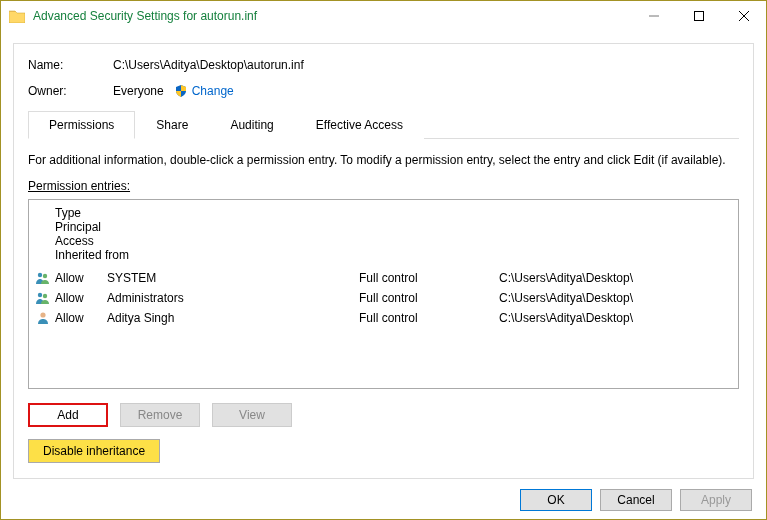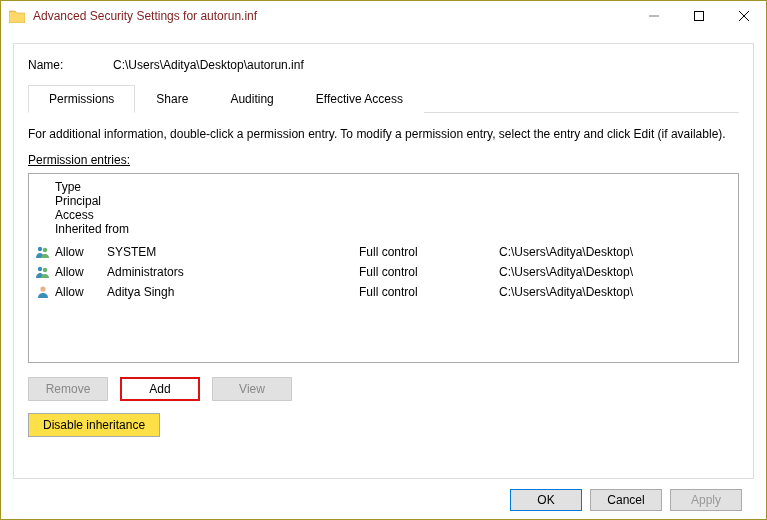--- a/index.html
+++ b/index.html
@@ -1,21 +1,21 @@
 <!DOCTYPE html>
 <html><head>
 <meta charset="utf-8">
 <style>
   * { box-sizing: border-box; font-family: "Segoe UI", Tahoma, sans-serif; font-size: 12px; }
   body { margin: 0; background: #fff; }
   .window { width: 767px; height: 520px; border: 1px solid #a39224; position: relative; background: #fff; }
   .titlebar { height: 30px; display: flex; align-items: center; padding: 0 0 0 8px; }
   .titlebar .folder-icon { width: 16px; height: 14px; margin-right: 8px; position: relative; }
   .titlebar .folder-icon svg { display: block; }
-  .ttl { flex: 1; font-size: 12px; color: #7f1d1d; }
+  .ttl { flex: 1; font-size: 12px; color: #15803d; }
   .winbtn { width: 45px; height: 29px; display: flex; align-items: center; justify-content: center; color: #000; }
   .winbtn svg { display: block; }
   .content { position: absolute; left: 12px; right: 12px; top: 42px; bottom: 40px; border: 1px solid #ddd; padding: 14px 14px 10px 14px; }
   .field-row { display: flex; margin-bottom: 12px; align-items: center; }
   .field-label { width: 85px; color: #000; }
   .field-value { color: #000; }
   .owner-row .shield { margin: 0 4px 0 10px; display: inline-flex; vertical-align: middle; }
   .change-link { color: #0066cc; cursor: pointer; }
   .tabs { display: flex; border-bottom: 1px solid #ddd; margin-top: 6px; }
   .tab { padding: 6px 20px; border: 1px solid transparent; border-bottom: none; color: #000; cursor: pointer; position: relative; top: 1px; background: #fff; }
@@ -29,21 +29,21 @@
   .col-access { width: 140px; }
   .col-inherited { flex: 1; }
   .entry-row { display: flex; align-items: center; padding: 2px 4px 2px 4px; height: 20px; }
   .entry-row .row-icon { width: 22px; display: flex; justify-content: flex-start; padding-left: 2px; }
   .entry-row .row-icon svg { display: block; }
   .btn-row { margin-top: 14px; display: flex; gap: 12px; }
   .btn-row2 { margin-top: 12px; }
   .btn { height: 24px; padding: 0 14px; border: 1px solid #aaa; background: #fde047; color: #000; cursor: pointer; display: inline-flex; align-items: center; justify-content: center; min-width: 80px; }
   .btn.disabled { color: #888; background: #e1e1e1; border-color: #ccc; cursor: default; }
   .btn.highlighted { border: 2px solid #d11; background: #fff; }
-  .bottom-btns { position: absolute; right: 24px; bottom: 8px; display: flex; gap: 8px; }
+  .bottom-btns { position: absolute; right: 14px; bottom: 8px; display: flex; gap: 8px; }
   .bottom-btn { height: 22px; min-width: 72px; border: 1px solid #aaa; background: #e1e1e1; display: inline-flex; align-items: center; justify-content: center; cursor: pointer; }
   .bottom-btn.primary { border: 1px solid #0078d7; }
   .bottom-btn.disabled { color: #999; cursor: default; }
 </style>
 </head>
 <body>
 
 <div class="window">
   <div class="titlebar">
     <span class="folder-icon">
@@ -68,20 +68,32 @@
           <line x1="0" y1="0" x2="10" y2="10" stroke="#000" stroke-width="1"></line>
           <line x1="10" y1="0" x2="0" y2="10" stroke="#000" stroke-width="1"></line>
         </svg>
     </div>
   </div>
 
   <div class="content">
     <div class="field-row">
       <span class="field-label">Name:</span>
       <span class="field-value">C:\Users\Aditya\Desktop\autorun.inf</span>
+    </div>
+    <div class="field-row owner-row">
+      <span class="field-label">Owner:</span>
+      <span class="field-value">Everyone</span>
+      <span class="shield">
+        <svg width="14" height="14">
+            <path d="M7 1 L12 3 L12 7 C12 10 9 12 7 13 C5 12 2 10 2 7 L2 3 Z" fill="#0b66c3"></path>
+            <path d="M7 1 L12 3 L12 7 L7 7 Z" fill="#ffc627"></path>
+            <path d="M7 7 L7 13 C5 12 2 10 2 7 Z" fill="#ffc627"></path>
+          </svg>
+      </span>
+      <span class="change-link">Change</span>
     </div>
 
     <div class="tabs">
       <div class="tab active">Permissions</div>
       <div class="tab">Share</div>
       <div class="tab">Auditing</div>
       <div class="tab">Effective Access</div>
     </div>
 
     <div class="info-text">For additional information, double-click a permission entry. To modify a permission entry, select the entry and click Edit (if available).</div>
@@ -132,22 +144,22 @@
             </span>
             <span class="col-type">Allow</span>
             <span class="col-principal">Aditya Singh</span>
             <span class="col-access">Full control</span>
             <span class="col-inherited">C:\Users\Aditya\Desktop\</span>
           </div>
         </div>
     </div>
 
     <div class="btn-row">
+      <div class="btn highlighted">Add</div>
       <div class="btn disabled">Remove</div>
-      <div class="btn highlighted">Add</div>
       <div class="btn disabled">View</div>
     </div>
     <div class="btn-row2">
       <div class="btn" style="min-width:0;">Disable inheritance</div>
     </div>
   </div>
 
   <div class="bottom-btns">
     <div class="bottom-btn primary">OK</div>
     <div class="bottom-btn">Cancel</div>

